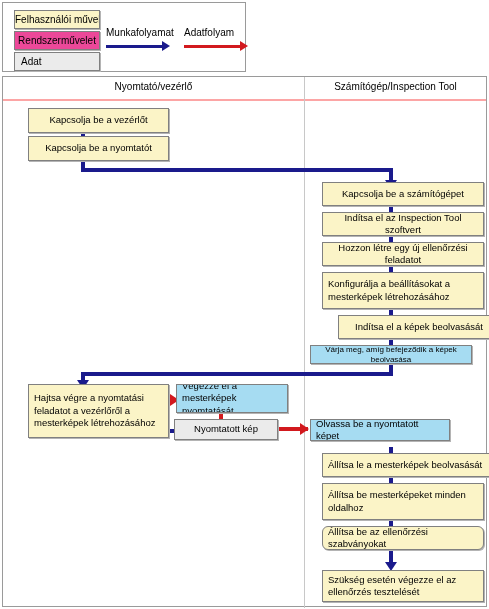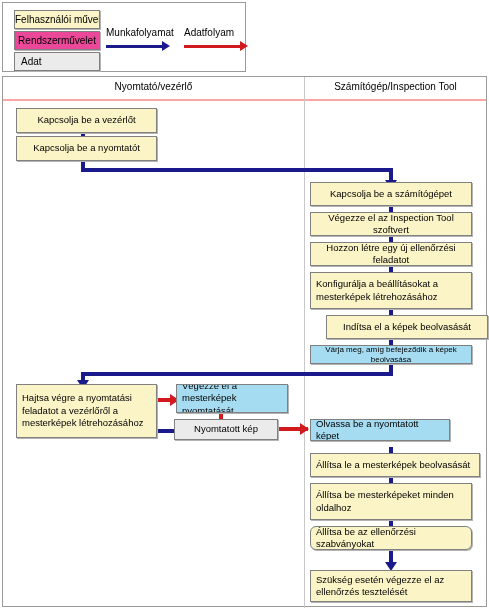--- a/index.html
+++ b/index.html
@@ -119,21 +119,21 @@
     box-shadow: 1px 1px 0 0 #b4b4b4;
     font-size: 9.5px;
     line-height: 12.5px;
     color: #000000;
     display: flex;
     align-items: center;
     padding: 2px 5px;
     overflow: hidden;
   }
   .node.center { justify-content: center; text-align: center; }
-  .node.user   { background: #fbf4c7; }
+  .node.user   { background: #fbf4c7; margin-left: 12px; }
   .node.system { background: #a6dcf2; }
   .node.data   { background: #ebebeb; justify-content: center; text-align: center; }
   .node.tiny   { font-size: 8px; line-height: 10px; }
 
   
   .seg {
     position: absolute;
   }
   .seg.v { width: 4px; }
   .seg.h { height: 4px; }
@@ -221,21 +221,21 @@
   <div class="node user center" style="left:16px; top:136px; width:141px; height:25px;">Kapcsolja be a nyomtatót</div>
 
   <div class="node user" style="left:16px; top:384px; width:141px; height:54px;">Hajtsa végre a nyomtatási feladatot a vezérlőről a mesterképek létrehozásához</div>
 
   <div class="node system" style="left:176px; top:384px; width:112px; height:29px;">Végezze el a mesterképek nyomtatását</div>
 
   <div class="node data" style="left:174px; top:419px; width:104px; height:21px;">Nyomtatott kép</div>
 
   <div class="node user center" style="left:310px; top:182px; width:162px; height:24px;">Kapcsolja be a számítógépet</div>
 
-  <div class="node user center" style="left:310px; top:212px; width:162px; height:24px;">Végezze el az Inspection Tool szoftvert</div>
+  <div class="node user center" style="left:310px; top:212px; width:162px; height:24px;">Indítsa el az Inspection Tool szoftvert</div>
 
   <div class="node user center" style="left:310px; top:242px; width:162px; height:24px;">Hozzon létre egy új ellenőrzési feladatot</div>
 
   <div class="node user" style="left:310px; top:272px; width:162px; height:37px;">Konfigurálja a beállításokat a mesterképek létrehozásához</div>
 
   <div class="node user center" style="left:326px; top:315px; width:162px; height:24px;">Indítsa el a képek beolvasását</div>
 
   <div class="node system center tiny" style="left:310px; top:345px; width:162px; height:19px;">Várja meg, amíg befejeződik a képek beolvasása</div>
 
   <div class="node system" style="left:310px; top:419px; width:140px; height:22px;">Olvassa be a nyomtatott képet</div>

